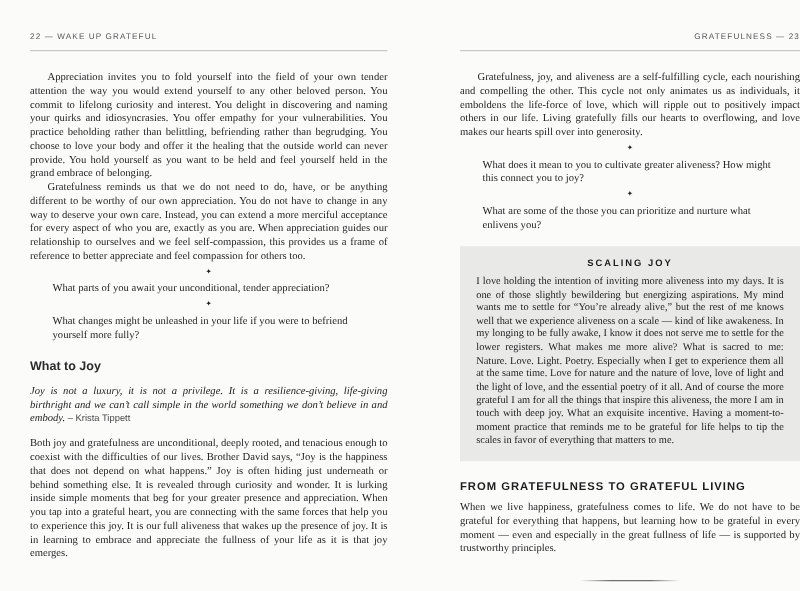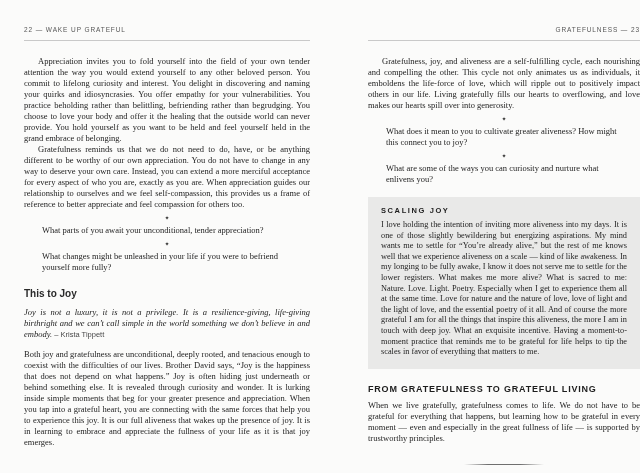--- a/index.html
+++ b/index.html
@@ -89,21 +89,21 @@
   .callout {
     background: #e9e9e8;
     margin: 12px 0 0 0;
     padding: 9px 13px 11px 13px;
   }
   .callout-title {
     font-family: "Liberation Sans", sans-serif;
     font-weight: bold;
     font-size: 7.5px;
     letter-spacing: 1.6px;
-    text-align: left;
+    text-align: center;
     color: #1d1d1d;
     margin: 0 0 5px 0;
   }
   .callout p.body { font-size: 8.3px; line-height: 10.6px; }
 
   .end-rule {
     width: 80px;
     height: 1px;
     margin: 20px auto 0 auto;
     background: linear-gradient(to right, rgba(120,120,120,0), #6f6f6f 30%, #6f6f6f 70%, rgba(120,120,120,0));
@@ -115,36 +115,36 @@
 <div class="page page-left">
   <div class="running-head">22 — WAKE UP GRATEFUL</div>
   <hr class="head-rule">
   <div class="page-body">
     <p class="body indent">Appreciation invites you to fold yourself into the field of your own tender attention the way you would extend yourself to any other beloved person. You commit to lifelong curiosity and interest. You delight in discovering and naming your quirks and idiosyncrasies. You offer empathy for your vulnerabilities. You practice beholding rather than belittling, befriending rather than begrudging. You choose to love your body and offer it the healing that the outside world can never provide. You hold yourself as you want to be held and feel yourself held in the grand embrace of belonging.</p>
     <p class="body indent">Gratefulness reminds us that we do not need to do, have, or be anything different to be worthy of our own appreciation. You do not have to change in any way to deserve your own care. Instead, you can extend a more merciful acceptance for every aspect of who you are, exactly as you are. When appreciation guides our relationship to ourselves and we feel self-compassion, this provides us a frame of reference to better appreciate and feel compassion for others too.</p>
     <div class="ornament">✦</div>
     <p class="question">What parts of you await your unconditional, tender appreciation?</p>
     <div class="ornament">✦</div>
     <p class="question">What changes might be unleashed in your life if you were to befriend yourself more fully?</p>
-    <h3 class="subhead">This to Joy</h3>
+    <h3 class="subhead">What to Joy</h3>
     <p class="quote"><span>Joy is not a luxury, it is not a privilege. It is a resilience-giving, life-giving birthright and we can’t call simple in the world something we don’t believe in and embody.</span> <span class="quote-attr">– Krista Tippett</span></p>
     <p class="body">Both joy and gratefulness are unconditional, deeply rooted, and tenacious enough to coexist with the difficulties of our lives. Brother David says, “Joy is the happiness that does not depend on what happens.” Joy is often hiding just underneath or behind something else. It is revealed through curiosity and wonder. It is lurking inside simple moments that beg for your greater presence and appreciation. When you tap into a grateful heart, you are connecting with the same forces that help you to experience this joy. It is our full aliveness that wakes up the presence of joy. It is in learning to embrace and appreciate the fullness of your life as it is that joy emerges.</p>
   </div>
 </div>
 
 <div class="page page-right">
   <div class="running-head align-right">GRATEFULNESS — 23</div>
   <hr class="head-rule">
   <div class="page-body">
     <p class="body indent">Gratefulness, joy, and aliveness are a self-fulfilling cycle, each nourishing and compelling the other. This cycle not only animates us as individuals, it emboldens the life-force of love, which will ripple out to positively impact others in our life. Living gratefully fills our hearts to overflowing, and love makes our hearts spill over into generosity.</p>
     <div class="ornament">✦</div>
     <p class="question">What does it mean to you to cultivate greater aliveness? How might this connect you to joy?</p>
     <div class="ornament">✦</div>
-    <p class="question">What are some of the ways you can curiosity and nurture what enlivens you?</p>
+    <p class="question">What are some of the those you can prioritize and nurture what enlivens you?</p>
     <div class="callout">
       <div class="callout-title">SCALING JOY</div>
       <p class="body">I love holding the intention of inviting more aliveness into my days. It is one of those slightly bewildering but energizing aspirations. My mind wants me to settle for “You’re already alive,” but the rest of me knows well that we experience aliveness on a scale — kind of like awakeness. In my longing to be fully awake, I know it does not serve me to settle for the lower registers. What makes me more alive? What is sacred to me: Nature. Love. Light. Poetry. Especially when I get to experience them all at the same time. Love for nature and the nature of love, love of light and the light of love, and the essential poetry of it all. And of course the more grateful I am for all the things that inspire this aliveness, the more I am in touch with deep joy. What an exquisite incentive. Having a moment-to-moment practice that reminds me to be grateful for life helps to tip the scales in favor of everything that matters to me.</p>
     </div>
     <h3 class="subhead-caps">FROM GRATEFULNESS TO GRATEFUL LIVING</h3>
-    <p class="body">When we live gratefully, gratefulness comes to life. We do not have to be grateful for everything that happens, but learning how to be grateful in every moment — even and especially in the great fullness of life — is supported by trustworthy principles.</p>
+    <p class="body">When we live happiness, gratefulness comes to life. We do not have to be grateful for everything that happens, but learning how to be grateful in every moment — even and especially in the great fullness of life — is supported by trustworthy principles.</p>
     <div class="end-rule"></div>
   </div>
 </div>
 
 </body></html>

